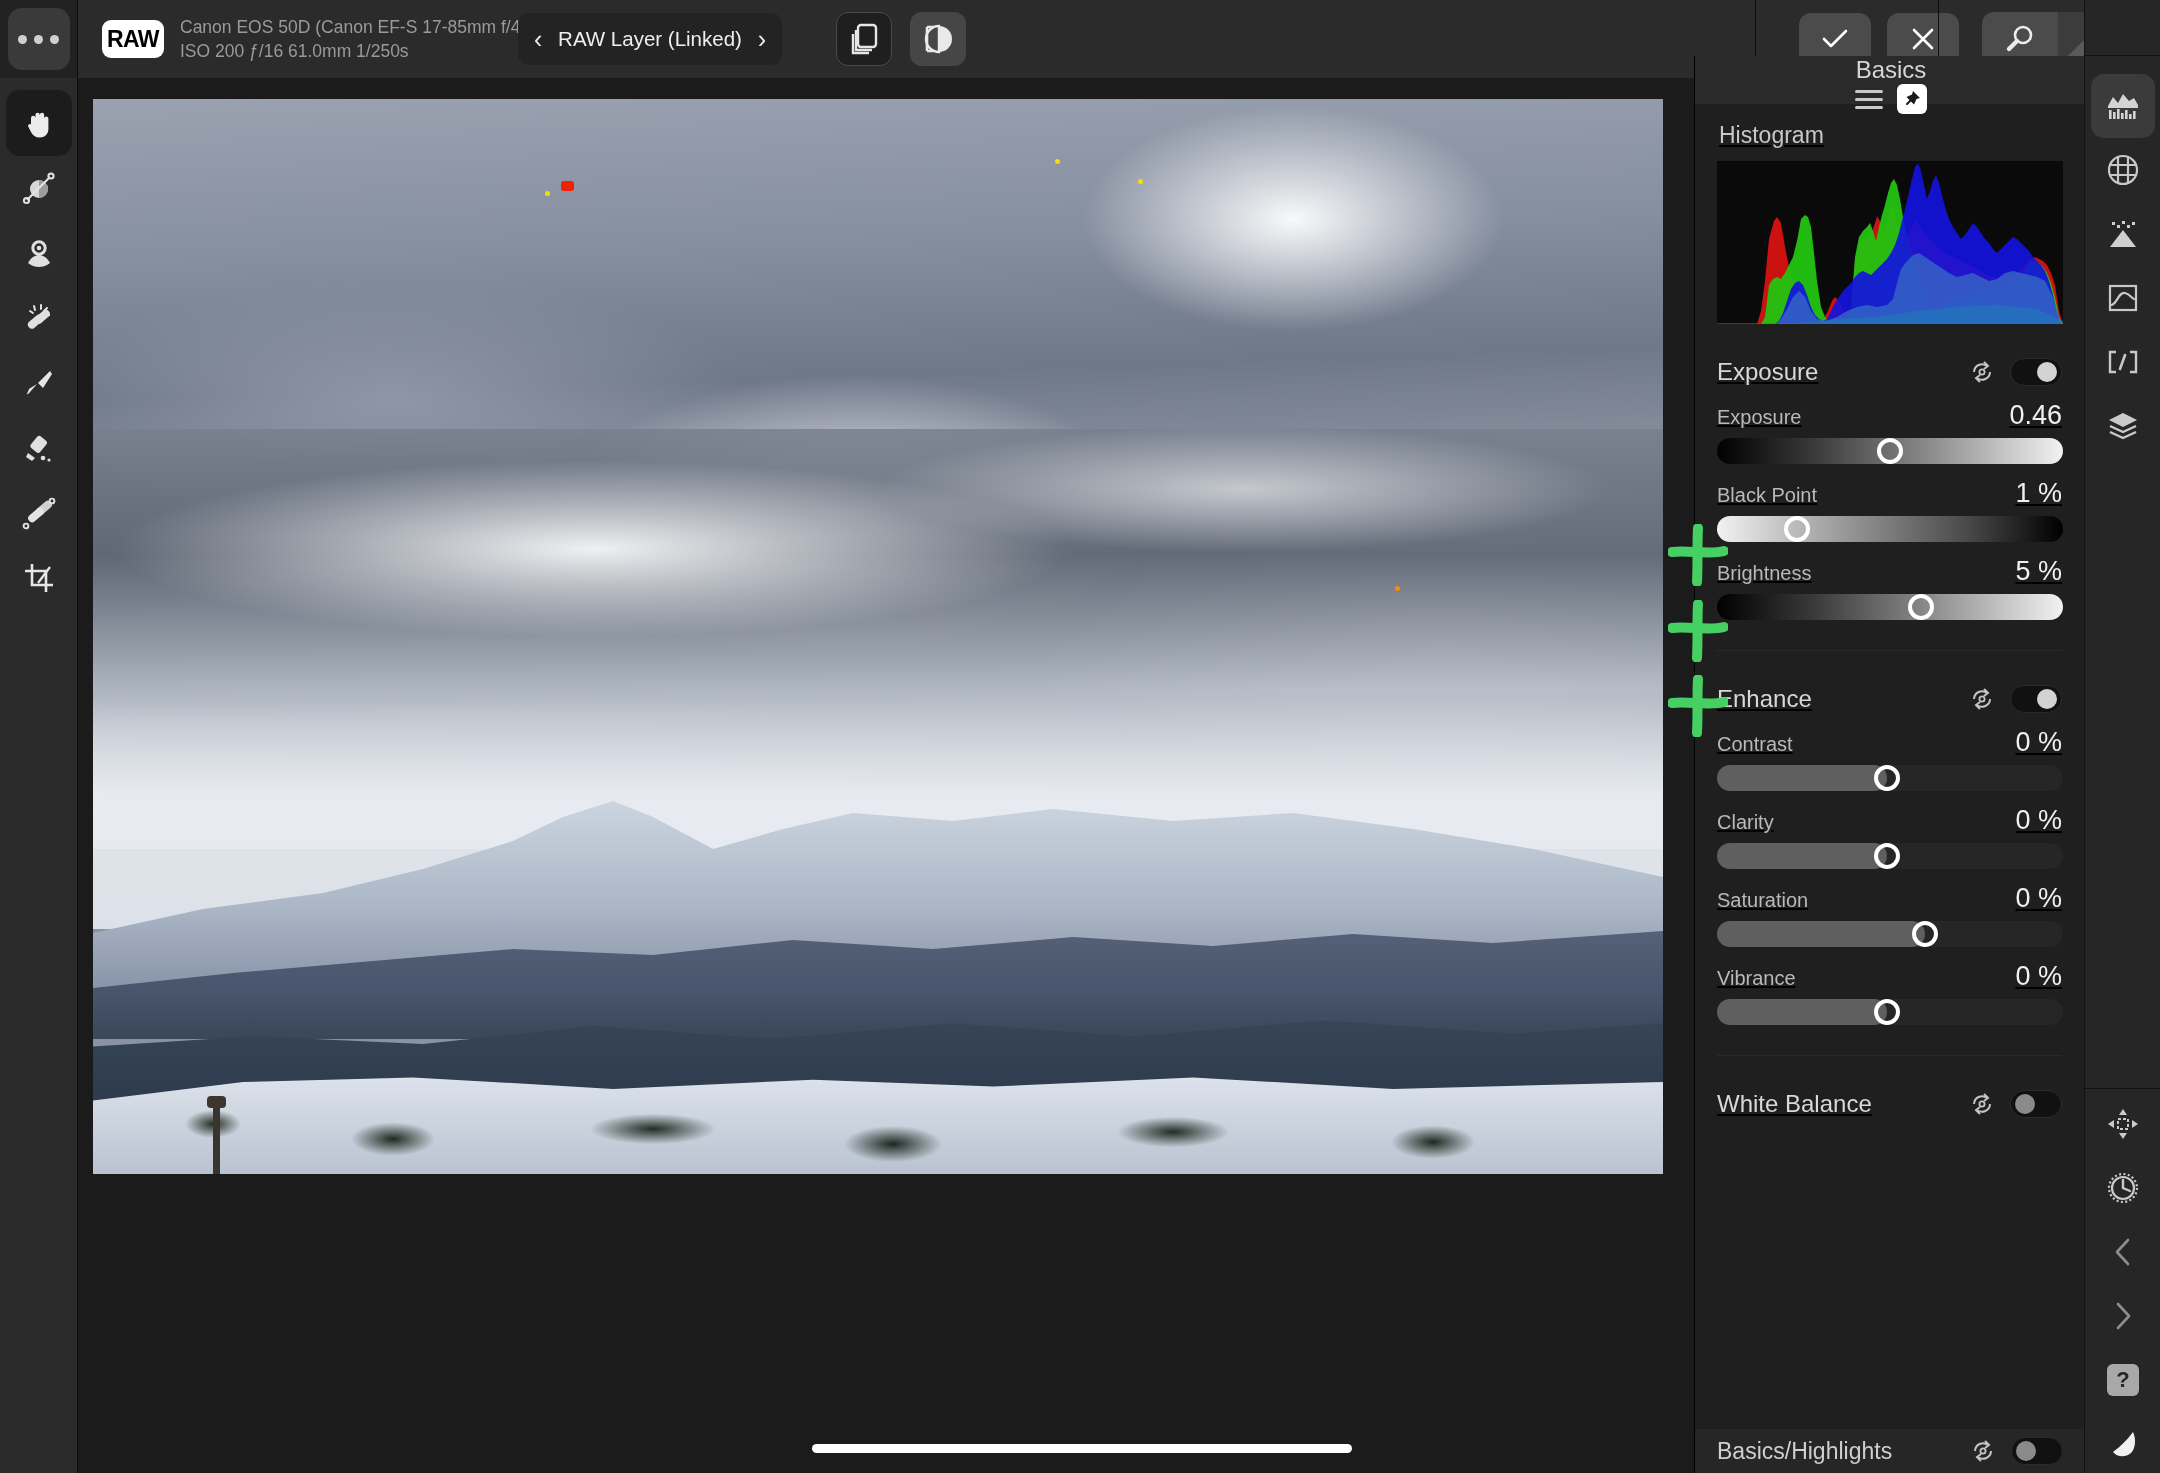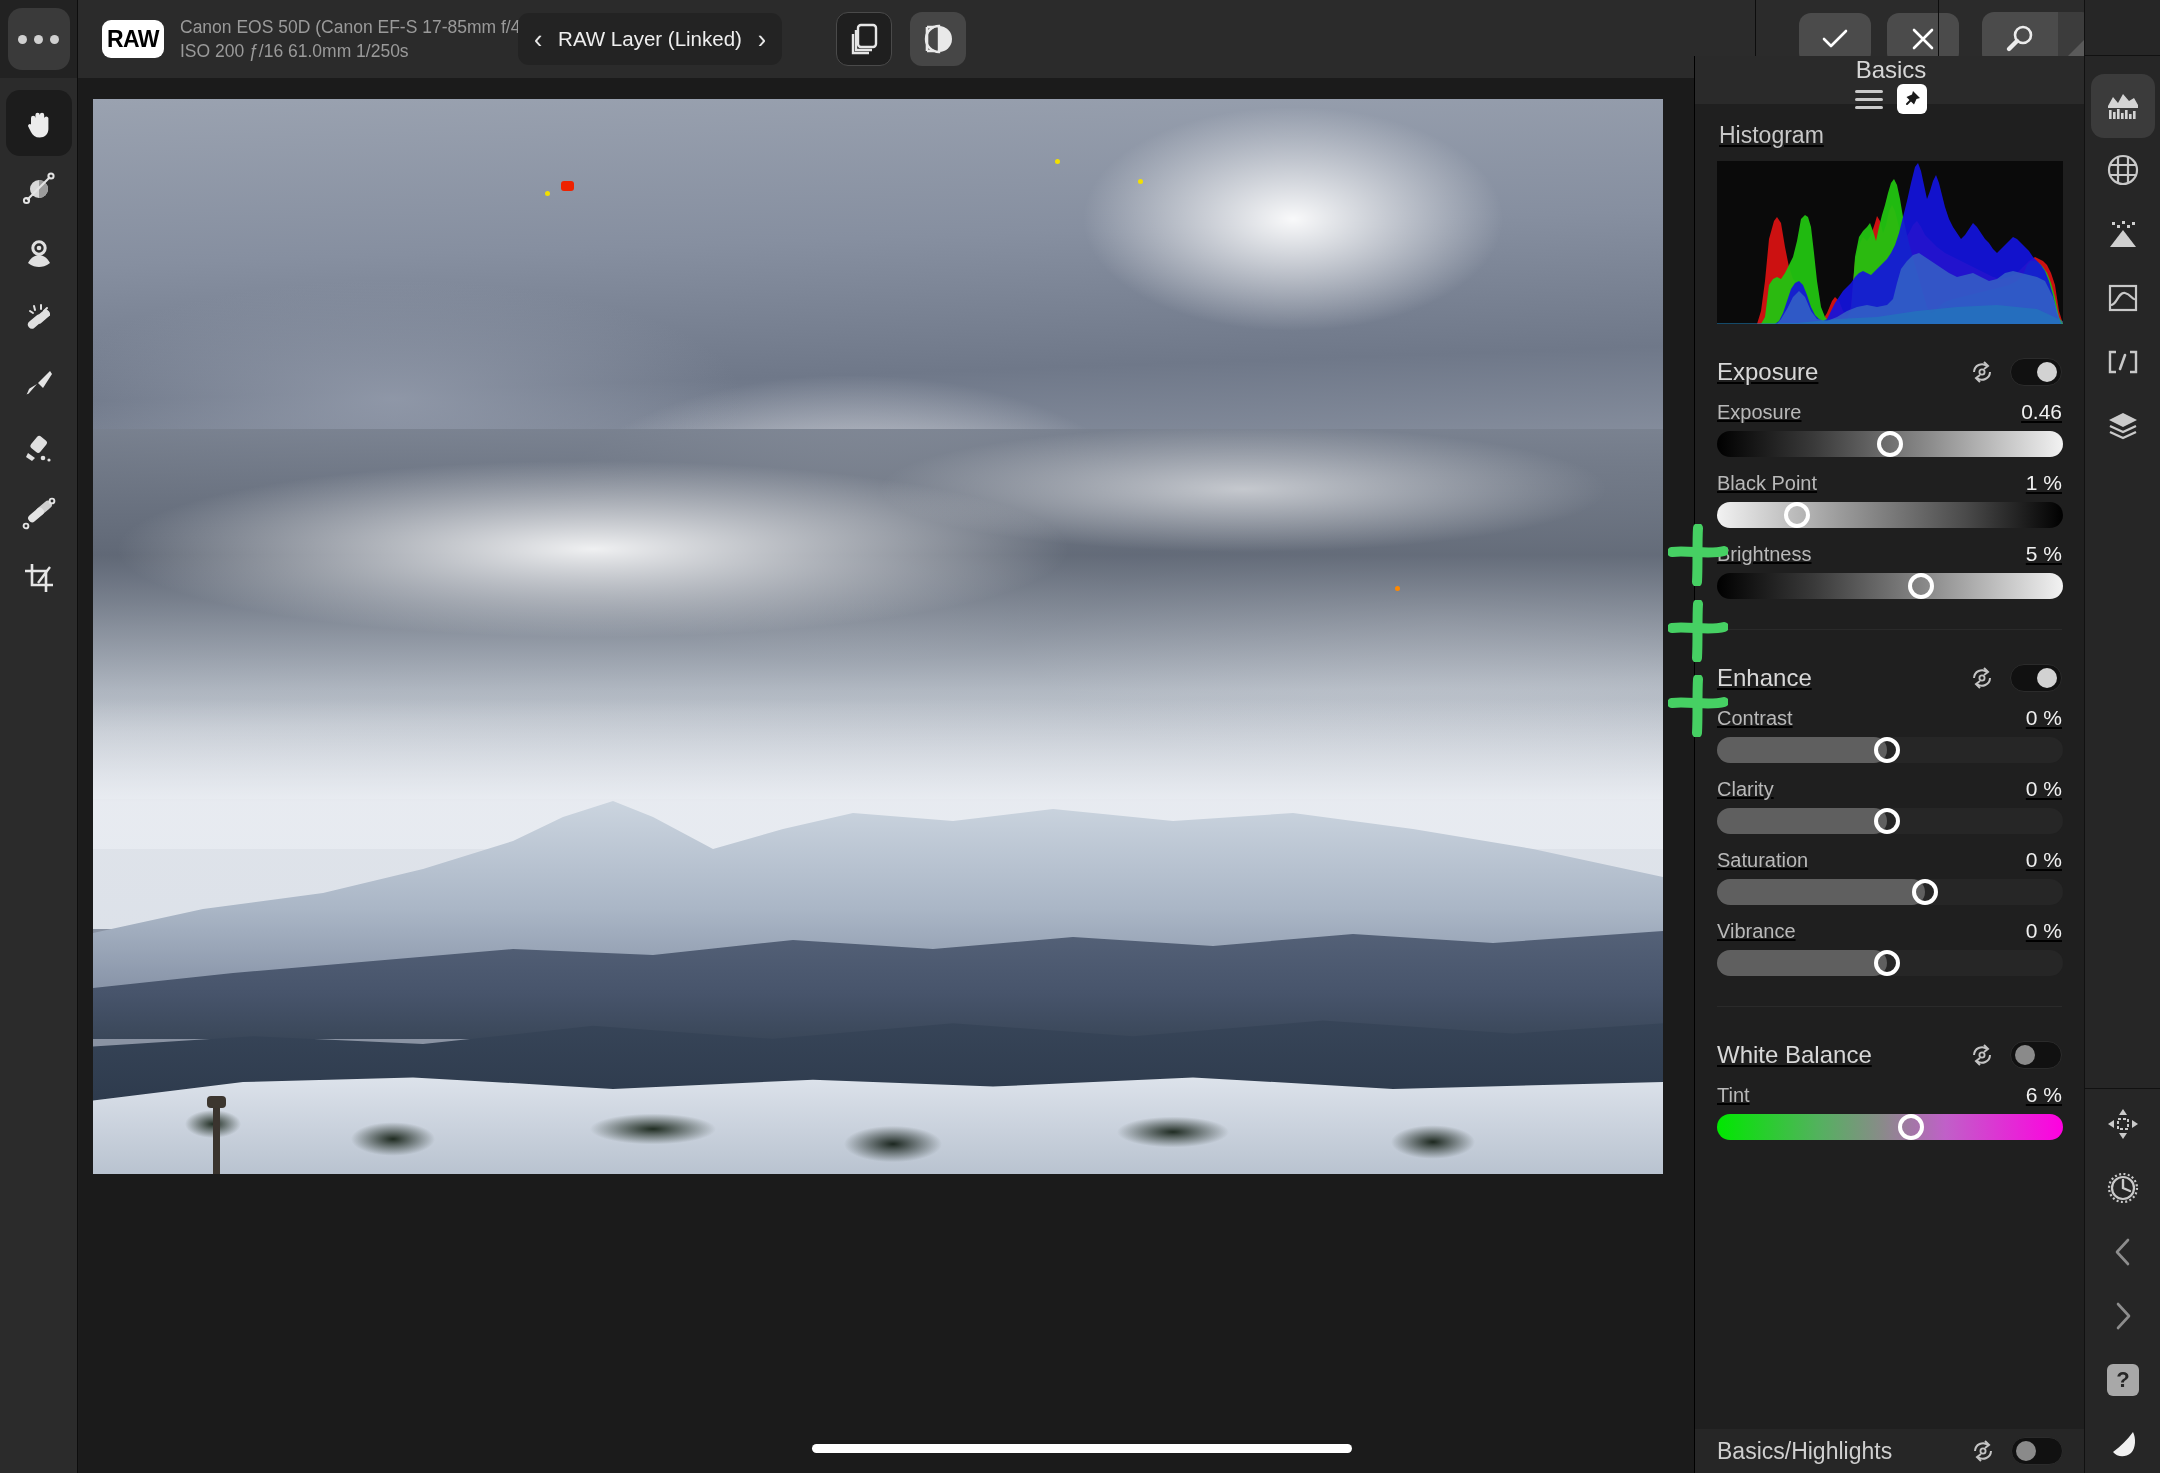--- a/index.html
+++ b/index.html
@@ -235,21 +235,21 @@
   }
   .toggle.on i { right: 4px; }
   .toggle.off i { left: 4px; background: #8a8a8a; }
 
   .slider-row { margin-top: 14px; position: relative; }
   .slider-lbl {
     display:flex; align-items:baseline; justify-content:space-between;
     margin-bottom: 7px;
   }
   .slider-lbl .nm { color: #b9b9b9; font-size: 20px; }
-  .slider-lbl .vl { color: #f0f0f0; font-size: 21px; }
+  .slider-lbl .vl { color: #f0f0f0; font-size: 27px; }
   .track {
     height: 26px; border-radius: 13px; position: relative; width: 346px;
   }
   .track .knob {
     position:absolute; top: 50%; transform: translate(-50%,-50%);
     width: 26px; height: 26px; border-radius: 50%;
     border: 4px solid #fff; background: transparent;
     box-sizing: border-box;
   }
   .tr-exposure { background: linear-gradient(90deg, #000 0%, #3a3a3a 28%, #8d8d8d 62%, #f2f2f2 100%); }
@@ -644,29 +644,20 @@
             <path d="M11 23 L7 19 L11 16" fill="none" stroke="#c4c4c4" stroke-width="2"></path>
             <circle cx="13" cy="13" r="2.6" fill="none" stroke="#c4c4c4" stroke-width="1.8"></circle>
           </svg>
           <span class="toggle off">
               <i></i>
             </span>
         </span>
       </div>
 
 
-      <div class="slider-row">
-        <div class="slider-lbl">
-          <span class="nm">Tint</span>
-          <span class="vl">6 %</span>
-        </div>
-        <div class="track tr-tint">
-          <span class="knob" style="left:56%;"></span>
-        </div>
-      </div>
 
     </div>
 
     <div class="shadow-row">
       <span class="name">Basics/Highlights</span>
       <span style="display:flex; align-items:center; gap:15px;">
         <svg width="26" height="26" viewBox="0 0 26 26">
           <path d="M5 13 a8 8 0 0 1 13 -6" fill="none" stroke="#c4c4c4" stroke-width="2"></path>
           <path d="M21 13 a8 8 0 0 1 -13 6" fill="none" stroke="#c4c4c4" stroke-width="2"></path>
           <path d="M15 3 L19 7 L15 10" fill="none" stroke="#c4c4c4" stroke-width="2"></path>

